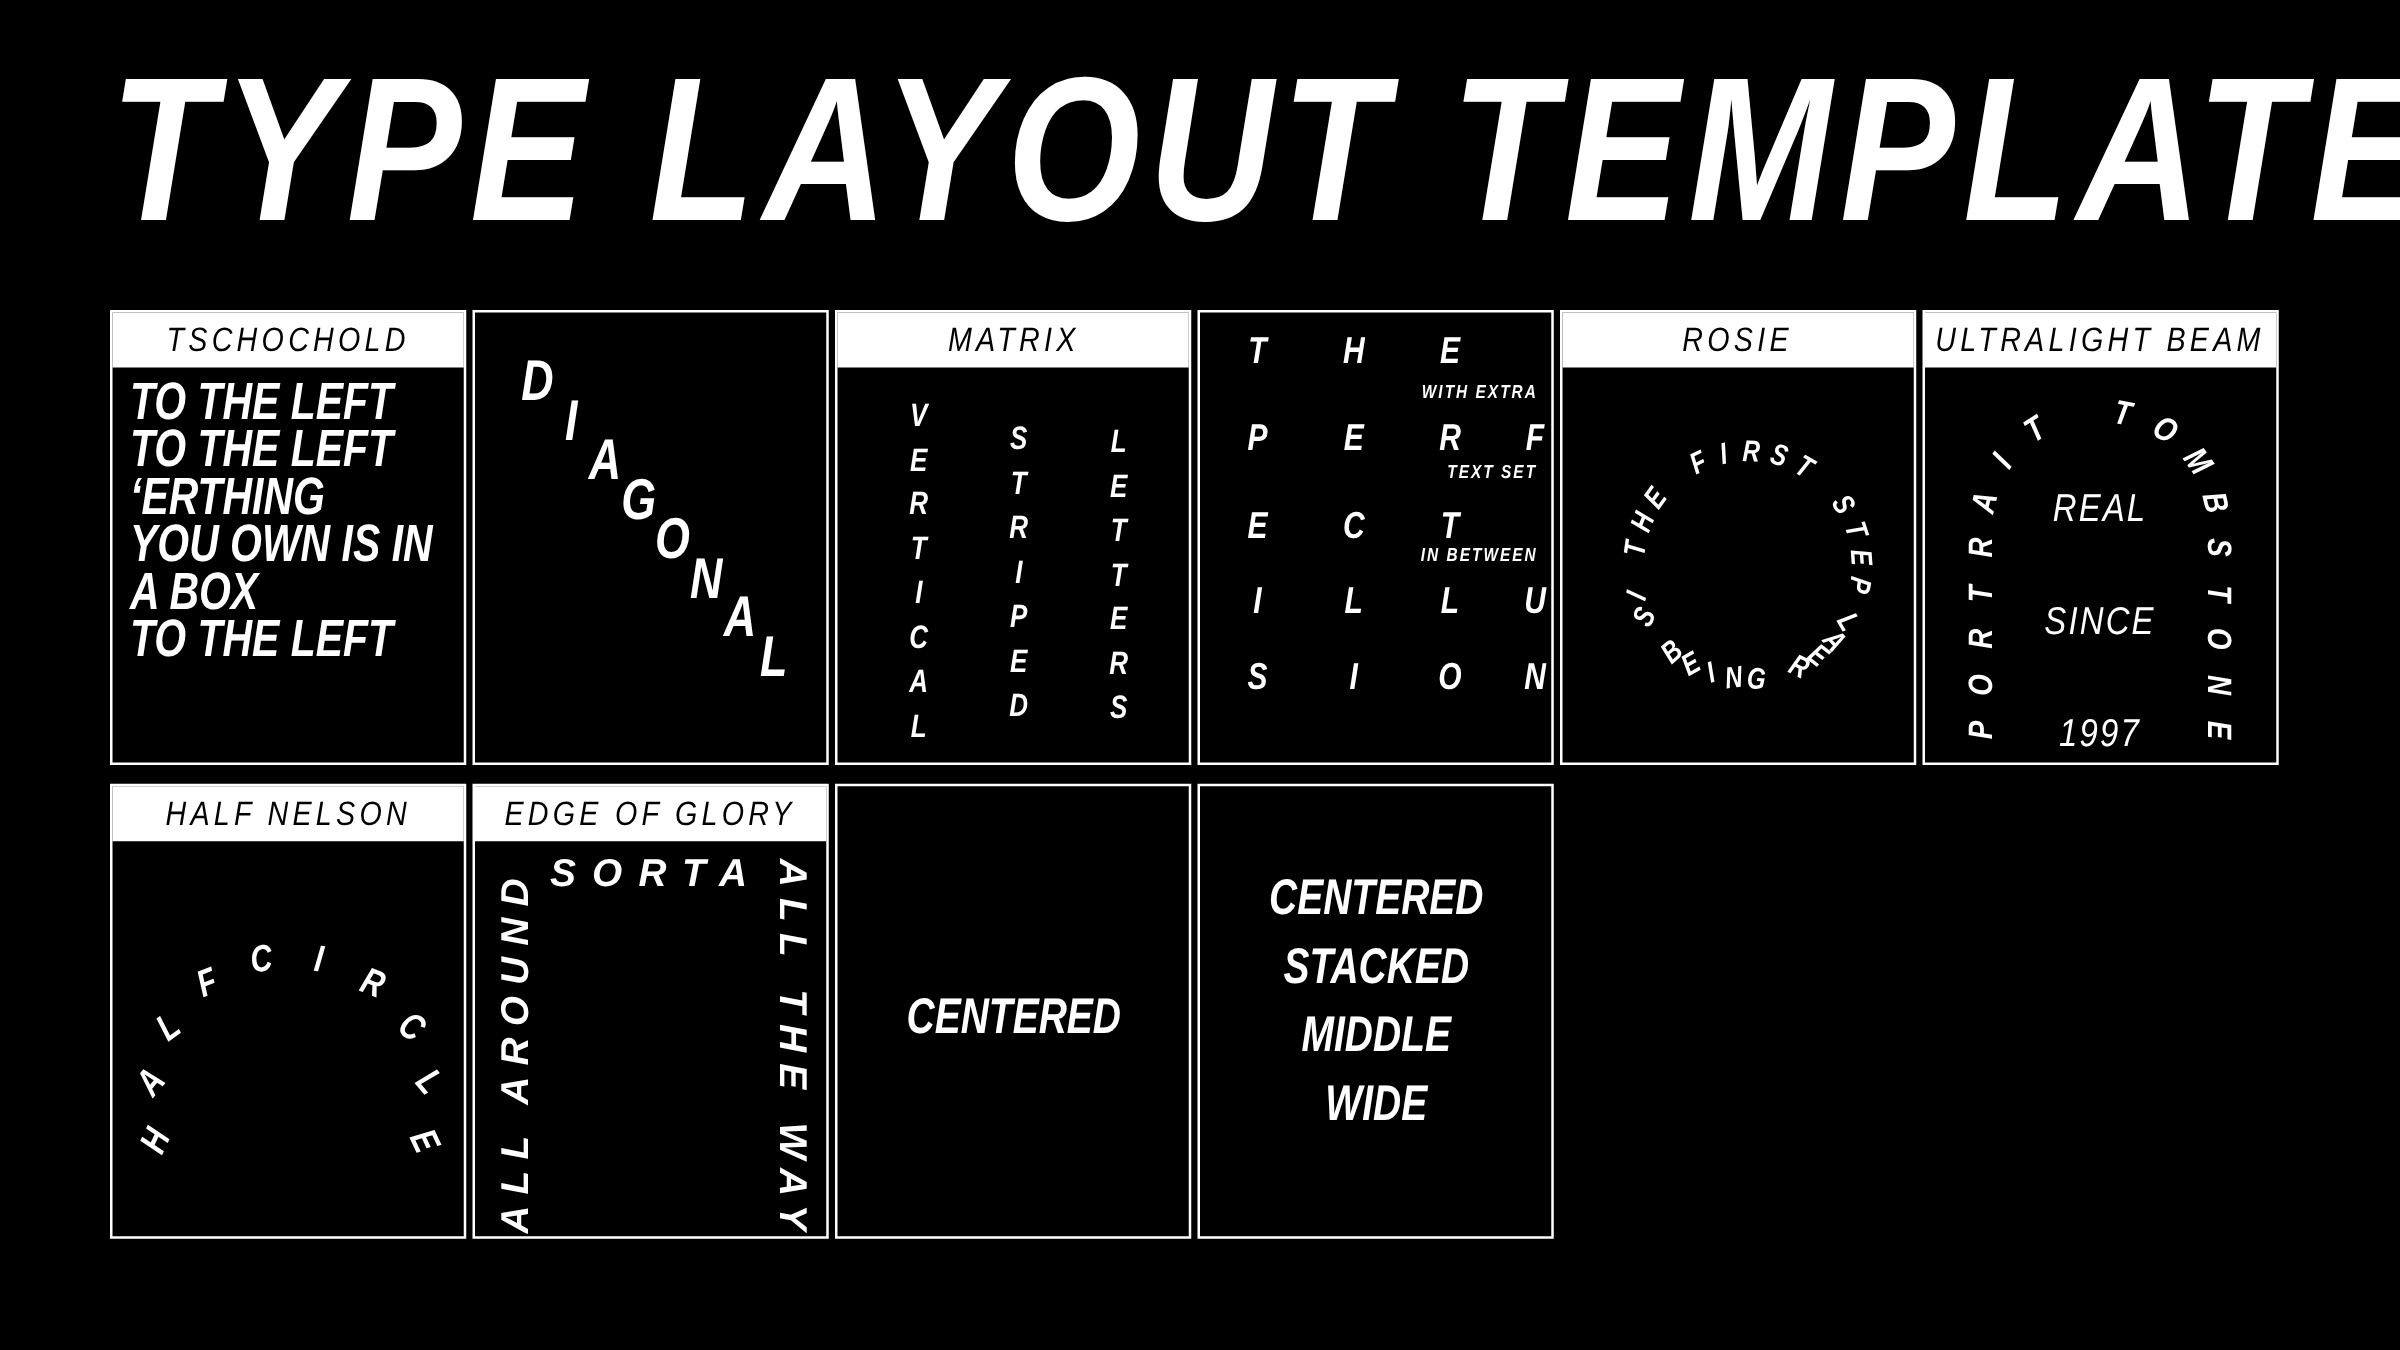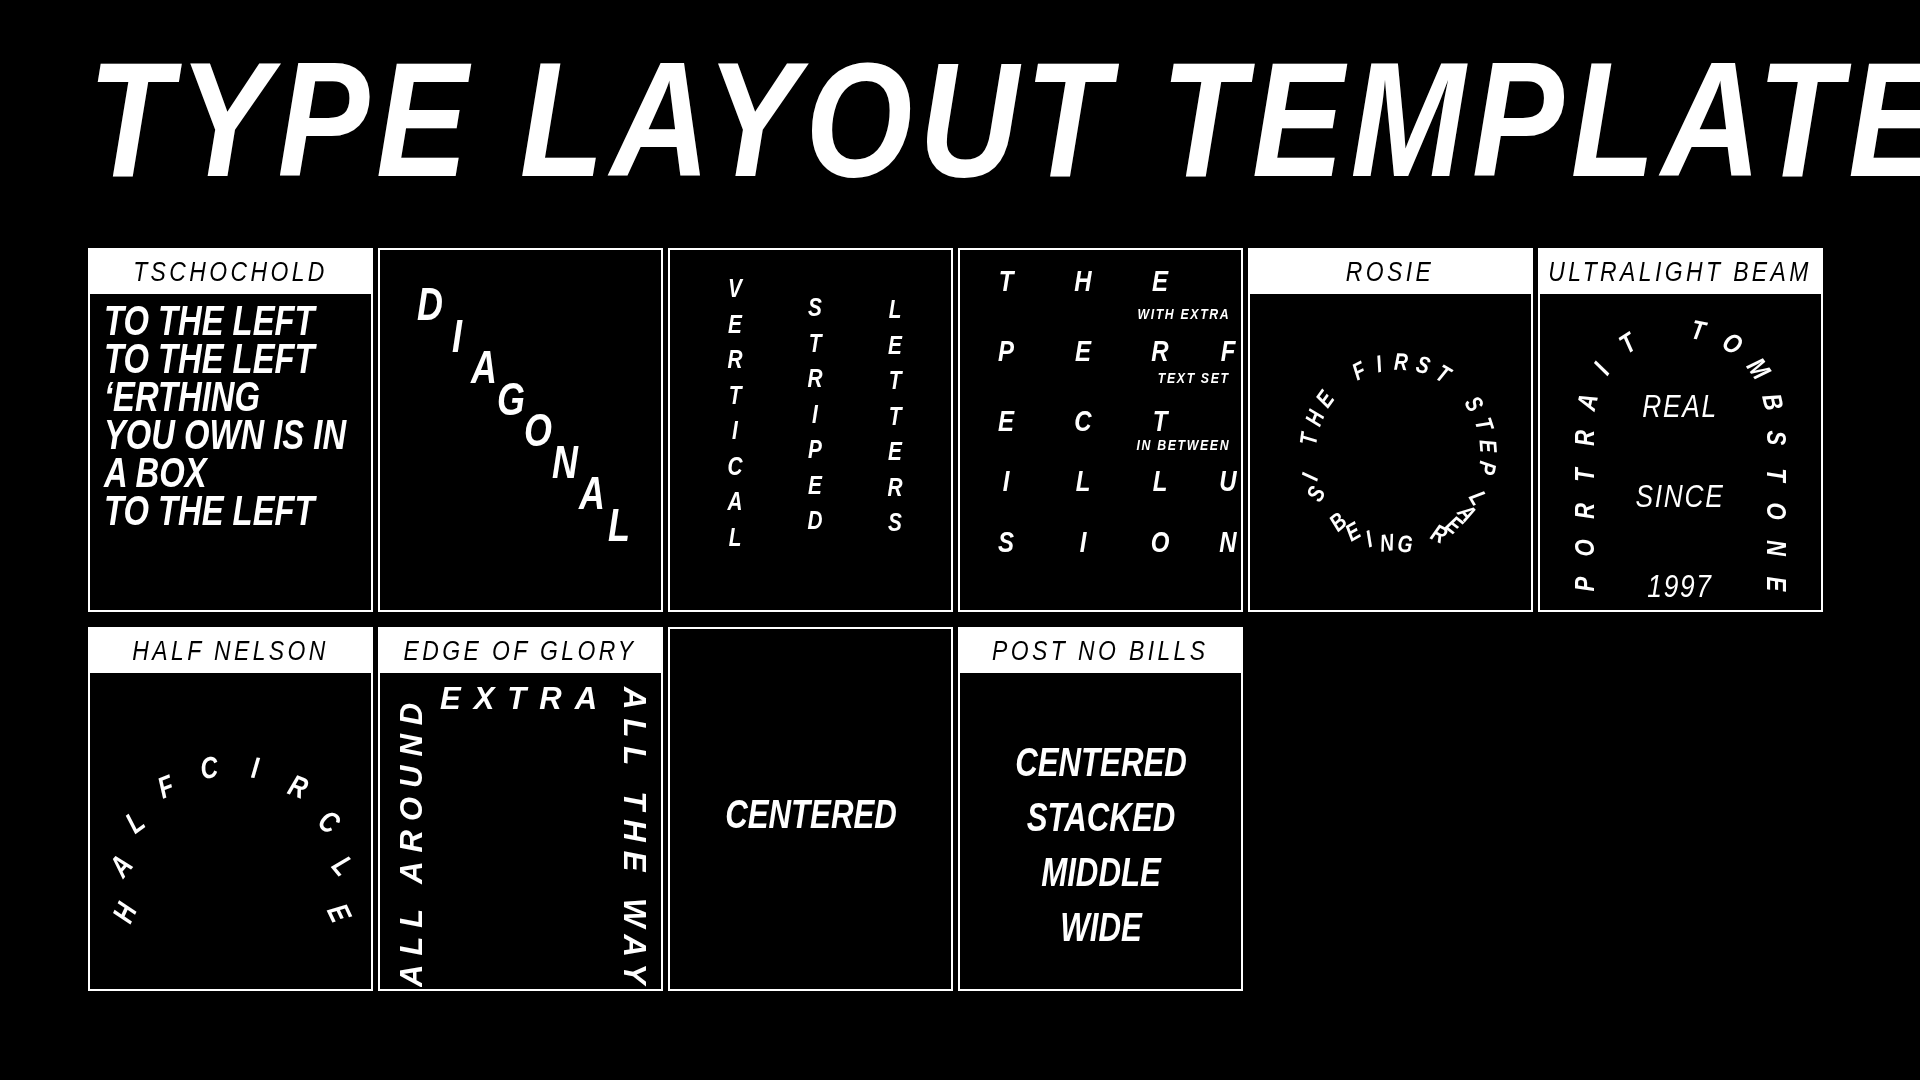--- a/index.html
+++ b/index.html
@@ -46,20 +46,23 @@
           <span style="position: absolute; white-space: pre; left: 77px; top: 85.5px; transform: translate(-50%, -50%) rotate(0deg) scaleX(0.78); font-weight: bold; font-style: italic; font-size: 46px;">I</span>
           <span style="position: absolute; white-space: pre; left: 104px; top: 117px; transform: translate(-50%, -50%) rotate(0deg) scaleX(0.78); font-weight: bold; font-style: italic; font-size: 46px;">A</span>
           <span style="position: absolute; white-space: pre; left: 131px; top: 148.5px; transform: translate(-50%, -50%) rotate(0deg) scaleX(0.78); font-weight: bold; font-style: italic; font-size: 46px;">G</span>
           <span style="position: absolute; white-space: pre; left: 158px; top: 180px; transform: translate(-50%, -50%) rotate(0deg) scaleX(0.78); font-weight: bold; font-style: italic; font-size: 46px;">O</span>
           <span style="position: absolute; white-space: pre; left: 185px; top: 211.5px; transform: translate(-50%, -50%) rotate(0deg) scaleX(0.78); font-weight: bold; font-style: italic; font-size: 46px;">N</span>
           <span style="position: absolute; white-space: pre; left: 212px; top: 243px; transform: translate(-50%, -50%) rotate(0deg) scaleX(0.78); font-weight: bold; font-style: italic; font-size: 46px;">A</span>
           <span style="position: absolute; white-space: pre; left: 239px; top: 274.5px; transform: translate(-50%, -50%) rotate(0deg) scaleX(0.78); font-weight: bold; font-style: italic; font-size: 46px;">L</span>
         </div>
     </div>
     <div class="card">
+      <div class="card-header">
+        <span class="hline">MATRIX</span>
+        </div>
       <div class="card-body">
           <span style="position: absolute; white-space: pre; left: 65px; top: 38px; transform: translate(-50%, -50%) rotate(0deg) scaleX(0.8); font-weight: bold; font-style: italic; font-size: 26px;">V</span>
           <span style="position: absolute; white-space: pre; left: 65px; top: 73.5px; transform: translate(-50%, -50%) rotate(0deg) scaleX(0.8); font-weight: bold; font-style: italic; font-size: 26px;">E</span>
           <span style="position: absolute; white-space: pre; left: 65px; top: 109px; transform: translate(-50%, -50%) rotate(0deg) scaleX(0.8); font-weight: bold; font-style: italic; font-size: 26px;">R</span>
           <span style="position: absolute; white-space: pre; left: 65px; top: 144.5px; transform: translate(-50%, -50%) rotate(0deg) scaleX(0.8); font-weight: bold; font-style: italic; font-size: 26px;">T</span>
           <span style="position: absolute; white-space: pre; left: 65px; top: 180px; transform: translate(-50%, -50%) rotate(0deg) scaleX(0.8); font-weight: bold; font-style: italic; font-size: 26px;">I</span>
           <span style="position: absolute; white-space: pre; left: 65px; top: 215.5px; transform: translate(-50%, -50%) rotate(0deg) scaleX(0.8); font-weight: bold; font-style: italic; font-size: 26px;">C</span>
           <span style="position: absolute; white-space: pre; left: 65px; top: 251px; transform: translate(-50%, -50%) rotate(0deg) scaleX(0.8); font-weight: bold; font-style: italic; font-size: 26px;">A</span>
           <span style="position: absolute; white-space: pre; left: 65px; top: 286.5px; transform: translate(-50%, -50%) rotate(0deg) scaleX(0.8); font-weight: bold; font-style: italic; font-size: 26px;">L</span>
           <span style="position: absolute; white-space: pre; left: 145px; top: 57px; transform: translate(-50%, -50%) rotate(0deg) scaleX(0.8); font-weight: bold; font-style: italic; font-size: 26px;">S</span>
@@ -175,34 +178,31 @@
           <span style="position: absolute; white-space: pre; left: 238.995px; top: 149px; transform: translate(-50%, -50%) rotate(36deg) scaleX(0.8); font-weight: bold; font-style: italic; font-size: 30px;">C</span>
           <span style="position: absolute; white-space: pre; left: 253.386px; top: 193.293px; transform: translate(-50%, -50%) rotate(50.4deg) scaleX(0.8); font-weight: bold; font-style: italic; font-size: 30px;">L</span>
           <span style="position: absolute; white-space: pre; left: 248.518px; top: 239.61px; transform: translate(-50%, -50%) rotate(64.8deg) scaleX(0.8); font-weight: bold; font-style: italic; font-size: 30px;">E</span>
         </div>
     </div>
     <div class="card">
       <div class="card-header">
         <span class="hline">EDGE OF GLORY</span>
         </div>
       <div class="card-body">
-          <span style="position: absolute; white-space: pre; left: 60px; top: 8px; font-weight: bold; font-style: italic; font-size: 31px; letter-spacing: 13px;">EXTRA</span>
+          <span style="position: absolute; white-space: pre; left: 60px; top: 8px; font-weight: bold; font-style: italic; font-size: 31px; letter-spacing: 13px;">SORTA</span>
           <span style="position: absolute; white-space: pre; left: 14px; top: 314px; font-weight: bold; font-style: italic; font-size: 31px; letter-spacing: 9px; transform: rotate(-90deg); transform-origin: 0px 0px;">ALL AROUND</span>
           <span style="position: absolute; white-space: pre; left: 272px; top: 14px; font-weight: bold; font-style: italic; font-size: 31px; letter-spacing: 9px; transform: rotate(90deg); transform-origin: 0px 0px;">ALL THE WAY</span>
         </div>
     </div>
     <div class="card">
       <div class="card-body">
           <span style="position: absolute; white-space: pre; left: 50%; top: 59%; transform: translate(-50%, -50%) scaleX(0.78); font-weight: bold; font-style: italic; font-size: 40px;">CENTERED</span>
         </div>
     </div>
     <div class="card">
-      <div class="card-header">
-        <span class="hline">POST NO BILLS</span>
-        </div>
       <div class="card-body">
           <span style="position: absolute; white-space: pre; left: 50%; top: 62px; text-align: center; font-weight: bold; font-style: italic; font-size: 40px; line-height: 55px; transform: translateX(-50%) scaleX(0.78); transform-origin: center top;">CENTERED
 STACKED
 MIDDLE
 WIDE</span>
         </div>
     </div>
   </div>
 </div>
 

